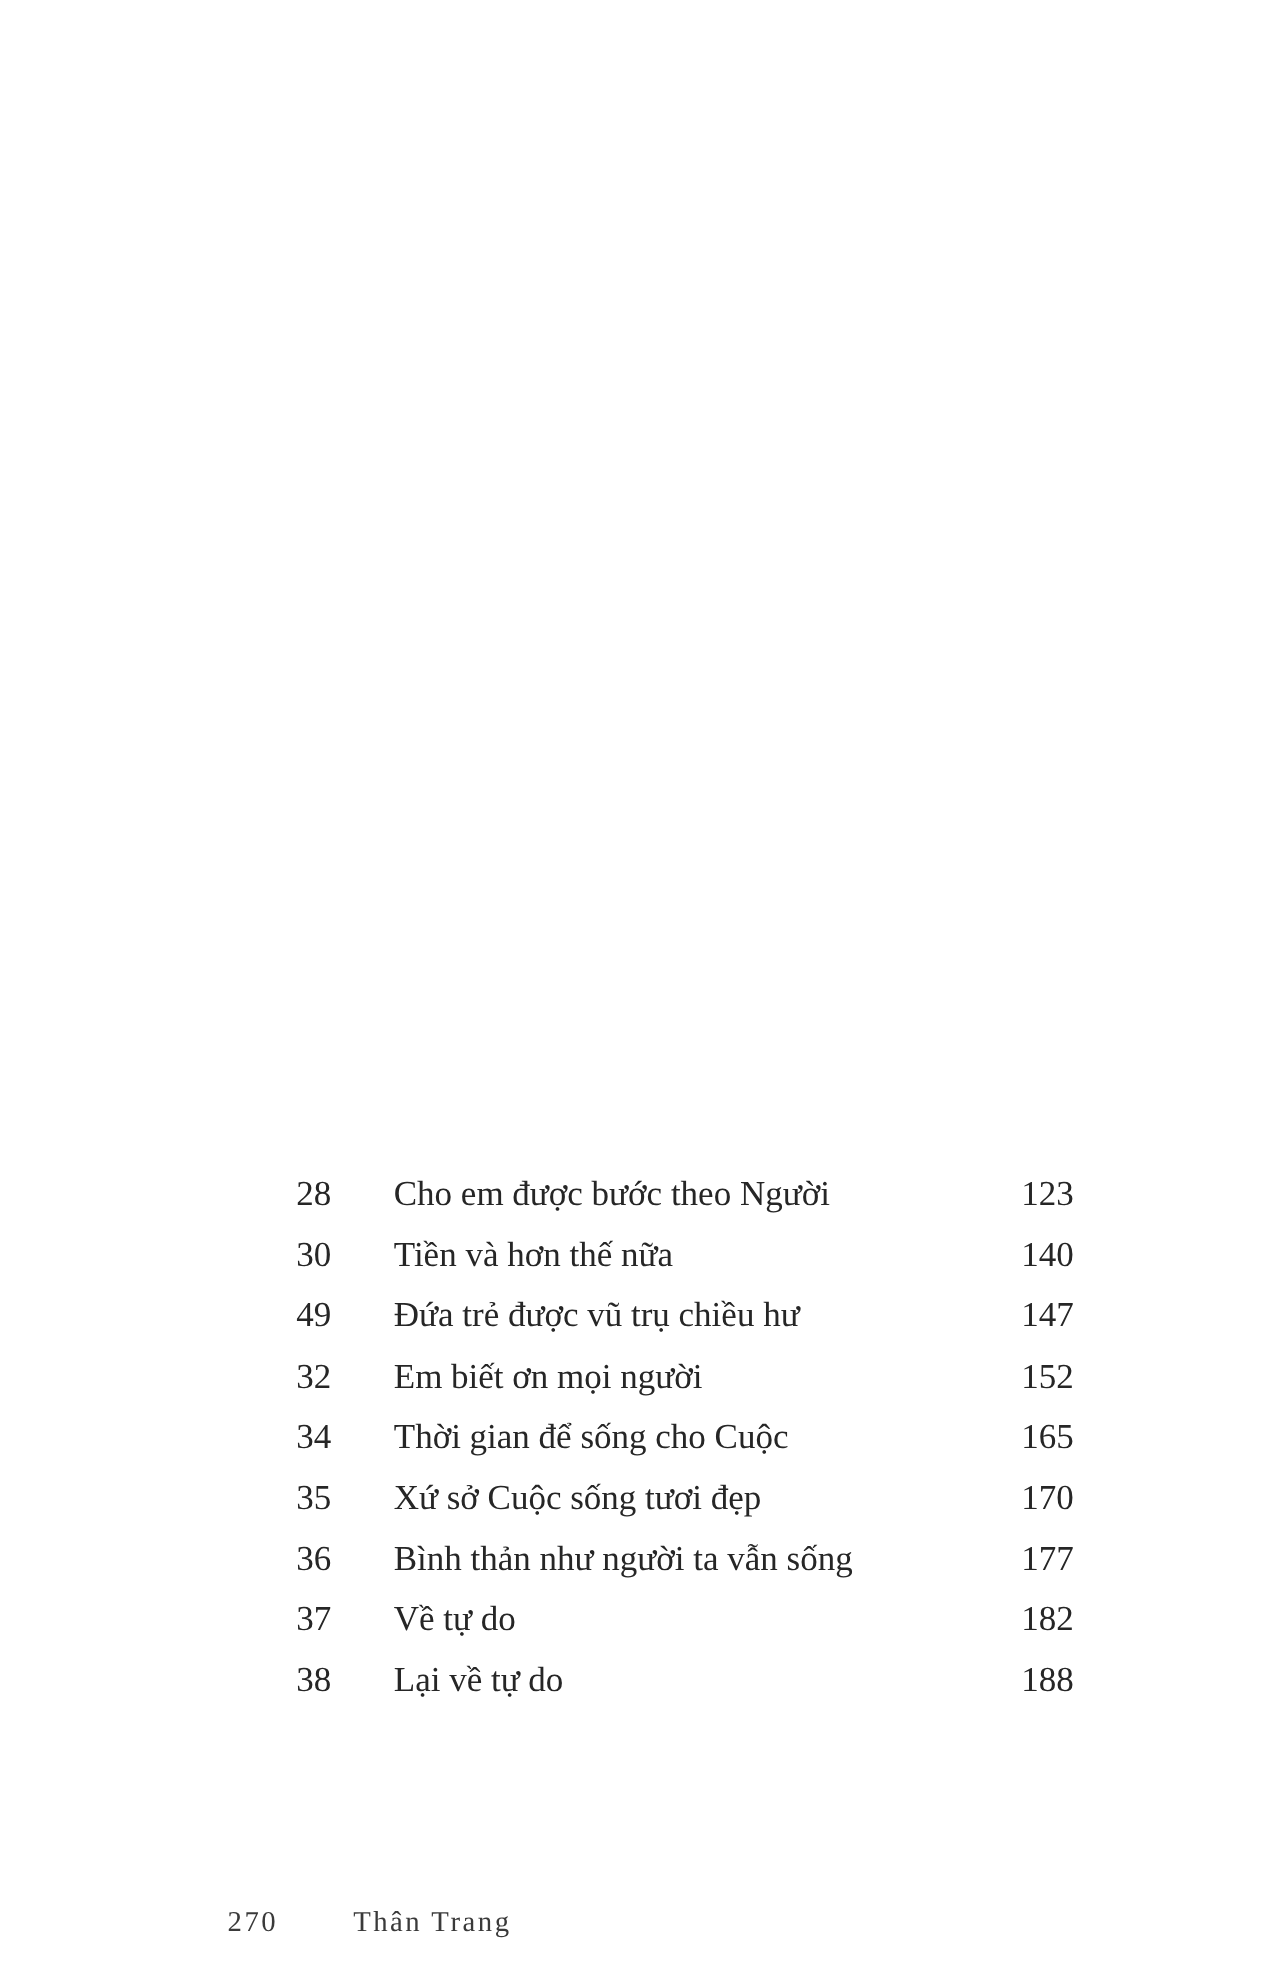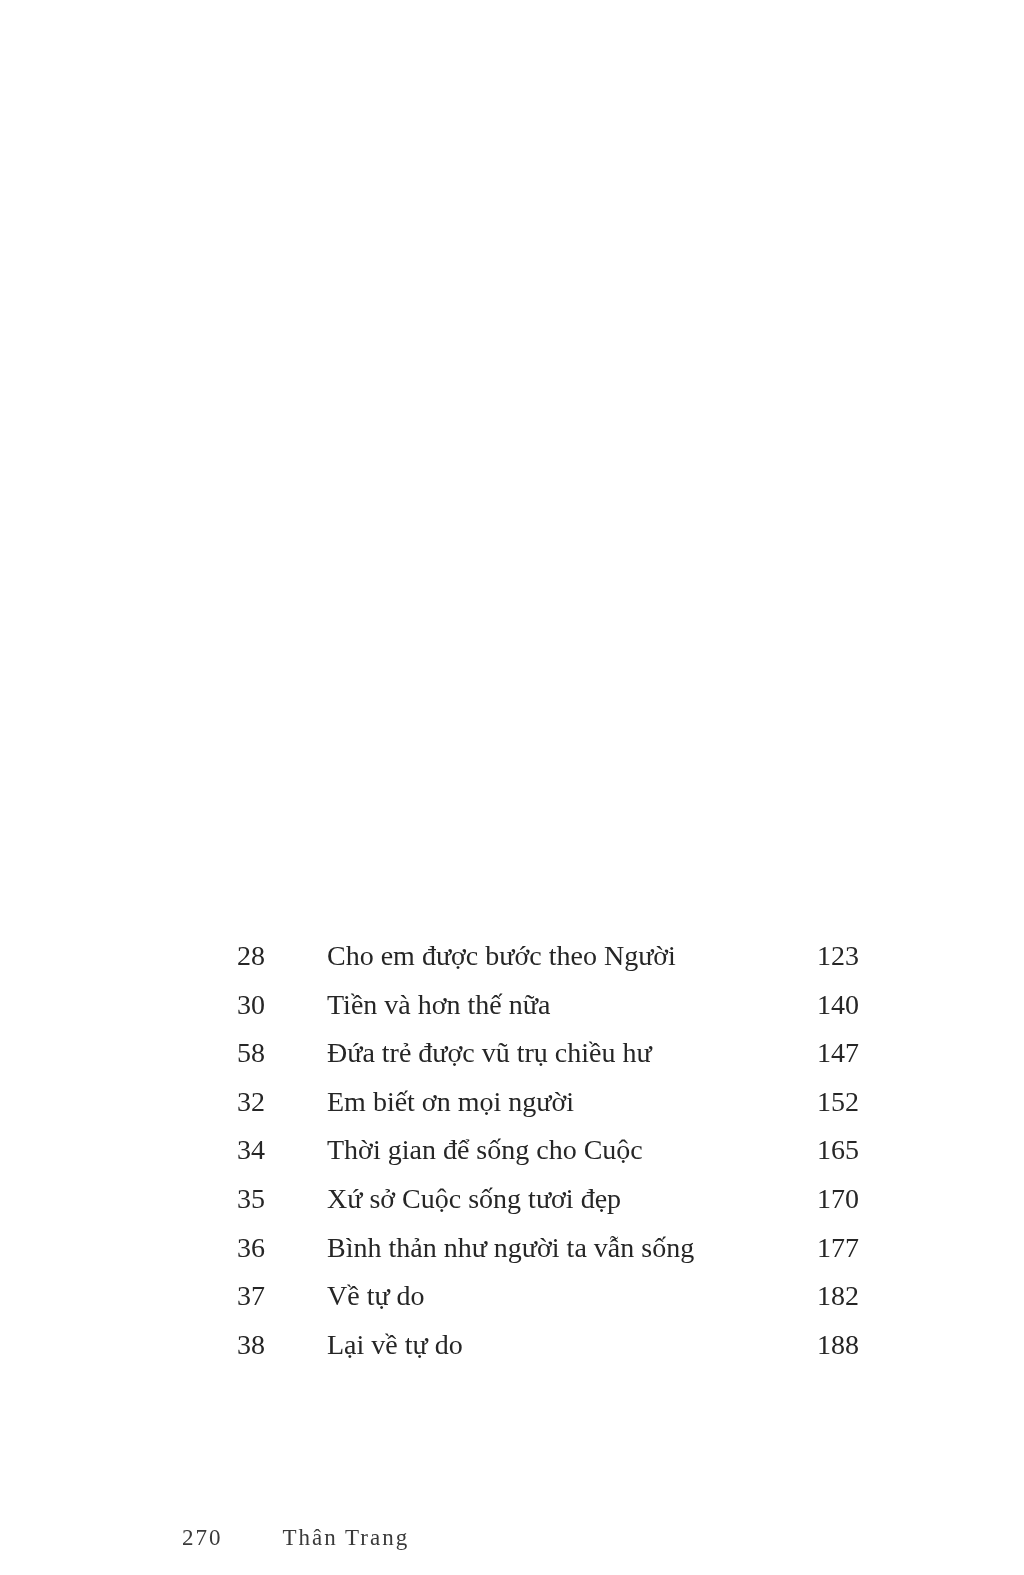--- a/index.html
+++ b/index.html
@@ -37,21 +37,20 @@
   .toc-num {
     flex: 0 0 78px;
     text-align: left;
   }
 
   .toc-title {
     flex: 1 1 auto;
     text-align: left;
     white-space: nowrap;
     overflow: hidden;
-    margin-left: 12px;
   }
 
   .toc-page {
     flex: 0 0 auto;
     text-align: right;
     padding-left: 20px;
   }
 
   .footer {
     position: absolute;
@@ -78,21 +77,21 @@
     </div>
 
 
     <div class="toc-row">
       <span class="toc-num">30</span>
       <span class="toc-title">Tiền và hơn thế nữa</span>
       <span class="toc-page">140</span>
     </div>
 
     <div class="toc-row">
-      <span class="toc-num">58</span>
+      <span class="toc-num">49</span>
       <span class="toc-title">Đứa trẻ được vũ trụ chiều hư</span>
       <span class="toc-page">147</span>
     </div>
 
     <div class="toc-row">
       <span class="toc-num">32</span>
       <span class="toc-title">Em biết ơn mọi người</span>
       <span class="toc-page">152</span>
     </div>
 

